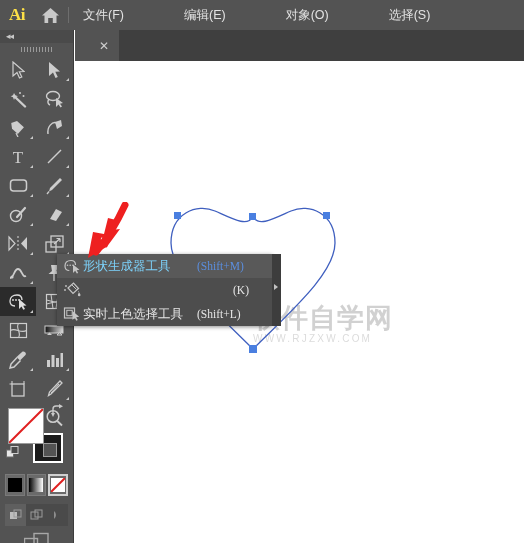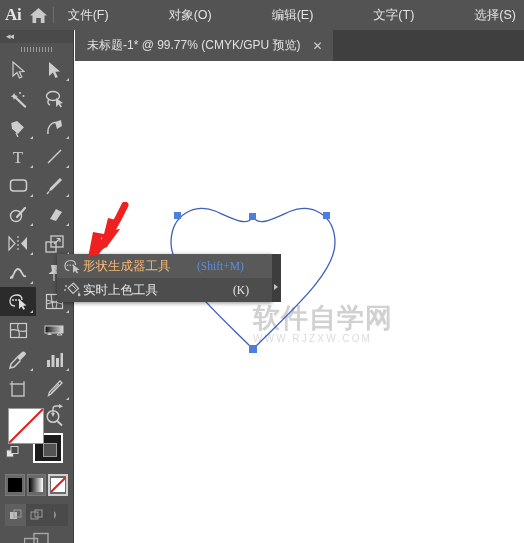--- a/index.html
+++ b/index.html
@@ -11,21 +11,21 @@
   }
   #app{position:relative;width:524px;height:543px;background:#ffffff;}
 
   
   .menubar{
     position:absolute;left:0;top:0;width:524px;height:30px;
     background:#535353;display:flex;align-items:center;
   }
   .ai-logo{
     width:34px;height:30px;display:flex;align-items:center;justify-content:center;
-    color:#e5e5e5;font-size:17px;font-weight:bold;font-family:"Liberation Serif",serif;
+    color:#fde047;font-size:17px;font-weight:bold;font-family:"Liberation Serif",serif;
     letter-spacing:-0.5px;
   }
   .home-icon{width:32px;height:30px;display:flex;align-items:center;justify-content:center;}
   .menu-sep{width:1px;height:16px;background:#6e6e6e;margin:0 6px 0 2px;}
   .menu-items{display:flex;align-items:flex-end;gap:44px;}
   .menu-item{
     color:#e3e3e3;font-size:12.5px;padding:3px 8px;white-space:nowrap;
     font-family:"Liberation Sans","DejaVu Sans",sans-serif;
   }
 
@@ -153,21 +153,21 @@
   }
   .fly-row{
     height:24px;display:flex;align-items:center;padding-left:4px;position:relative;
   }
   .fly-row.hl{background:#595959;}
   .fly-ico{width:22px;height:24px;display:flex;align-items:center;justify-content:center;}
   .fly-label{
     color:#e6e6e6;font-size:12.5px;white-space:nowrap;
     font-family:"Liberation Sans","DejaVu Sans",sans-serif;
   }
-  .fly-row.hl .fly-label{color:#fdba74;}
+  .fly-row.hl .fly-label{color:#7dd3fc;}
   .fly-key{
     position:absolute;color:#e6e6e6;font-size:11.5px;white-space:nowrap;
     font-family:"Liberation Serif","DejaVu Serif",serif;
     text-align:right;
   }
   .fly-row.hl .fly-key{color:#5b8ede;}
 
   
   .red-arrow{position:absolute;left:84px;top:202px;pointer-events:none;}
 </style>
@@ -179,30 +179,28 @@
   <div class="menubar">
     <div class="ai-logo">Ai</div>
     <div class="home-icon">
       <svg width="19" height="17" viewBox="0 0 19 17">
         <path d="M9.5 1 L18 8.5 L15.5 8.5 L15.5 16 L11.8 16 L11.8 11 L7.2 11 L7.2 16 L3.5 16 L3.5 8.5 L1 8.5 Z" fill="#c9c9c9"></path>
       </svg>
     </div>
     <div class="menu-sep"></div>
     <div class="menu-items">
       <div class="menu-item">文件(F)</div>
+      <div class="menu-item">编辑(E)</div>
       <div class="menu-item">对象(O)</div>
-      <div class="menu-item">编辑(E)</div>
-      <div class="menu-item">文字(T)</div>
       <div class="menu-item">选择(S)</div>
     </div>
   </div>
 
   <div class="tabbar">
     <div class="doc-tab">
-      <span class="doc-tab-title">未标题-1* @ 99.77% (CMYK/GPU 预览)</span>
       <span class="doc-tab-close">✕</span>
     </div>
   </div>
 
   <div class="canvas">
 
     <div class="watermark">
       <div class="wm-main">软件自学网</div>
       <div class="wm-sub">WWW.RJZXW.COM</div>
     </div>
@@ -535,24 +533,34 @@
     <div class="fly-row">
       <span class="fly-ico">
         <svg width="19" height="16" viewBox="0 0 19 16">
           <path d="M5 6 L10.5 1 L15.5 6.5 L10 11.5 Z" fill="none" stroke="#c5c5c5" stroke-width="1.2"></path>
           <path d="M9 3 L13.5 7.5" stroke="#c5c5c5" stroke-width="1"></path>
           <path d="M15 9 c1.5 2 2.5 3 2.5 4 a1.3 1.3 0 0 1 -2.6 0 c0 -1 1.1 -2 1.1 -4 Z" fill="#c5c5c5"></path>
           <circle cx="3" cy="4" r=".9" fill="#c5c5c5"></circle>
             <circle cx="2" cy="8" r=".9" fill="#c5c5c5"></circle>
         </svg>
       </span>
-      <span class="fly-label">实时上色工具</span>
       <span class="fly-key" style="left:176px;">(K)</span>
     </div>
 
+    <div class="fly-row">
+      <span class="fly-ico">
+        <svg width="19" height="16" viewBox="0 0 19 16">
+          <rect x="1.5" y="2" width="10" height="10" fill="none" stroke="#c5c5c5" stroke-width="1.2"></rect>
+          <rect x="3.8" y="4.3" width="5.4" height="5.4" fill="none" stroke="#c5c5c5" stroke-width="1"></rect>
+          <path d="M9.5 5 L9.5 14 L11.7 11.8 L13.3 14.8 L14.8 14 L13.2 11.2 L16.2 10.8 Z" fill="#c5c5c5"></path>
+        </svg>
+      </span>
+      <span class="fly-label">实时上色选择工具</span>
+      <span class="fly-key" style="left:140px;">(Shift+L)</span>
+    </div>
   </div>
 
   <div class="red-arrow">
     <svg width="48" height="58" viewBox="0 0 48 58">
       <path d="M42 2 L28 28 L36 27 L22 46 L18 35 L10 47 L9 30 L20 32 L24 16 L32 18 Z" fill="#ee2020"></path>
       <path d="M41 3 C 34 18, 22 38, 12 50" stroke="#ee2020" stroke-width="7" fill="none" stroke-linecap="round"></path>
       <path d="M4 56 L9 30 L24 44 Z" fill="#ee2020"></path>
     </svg>
   </div>
 

